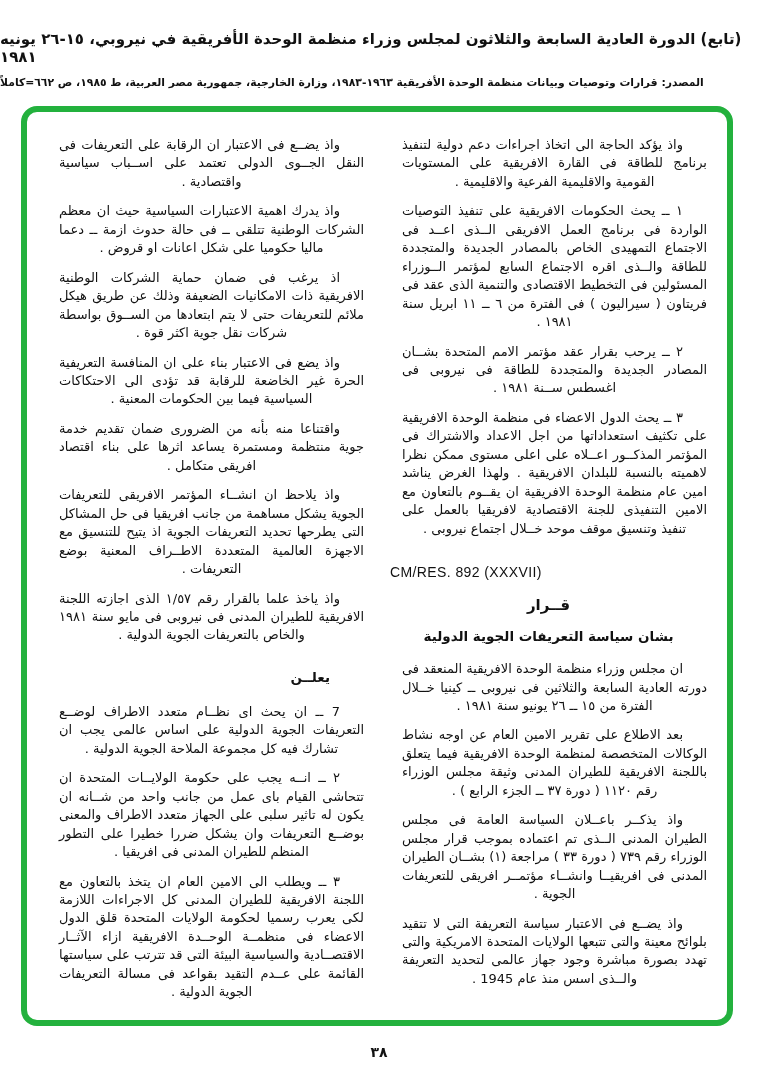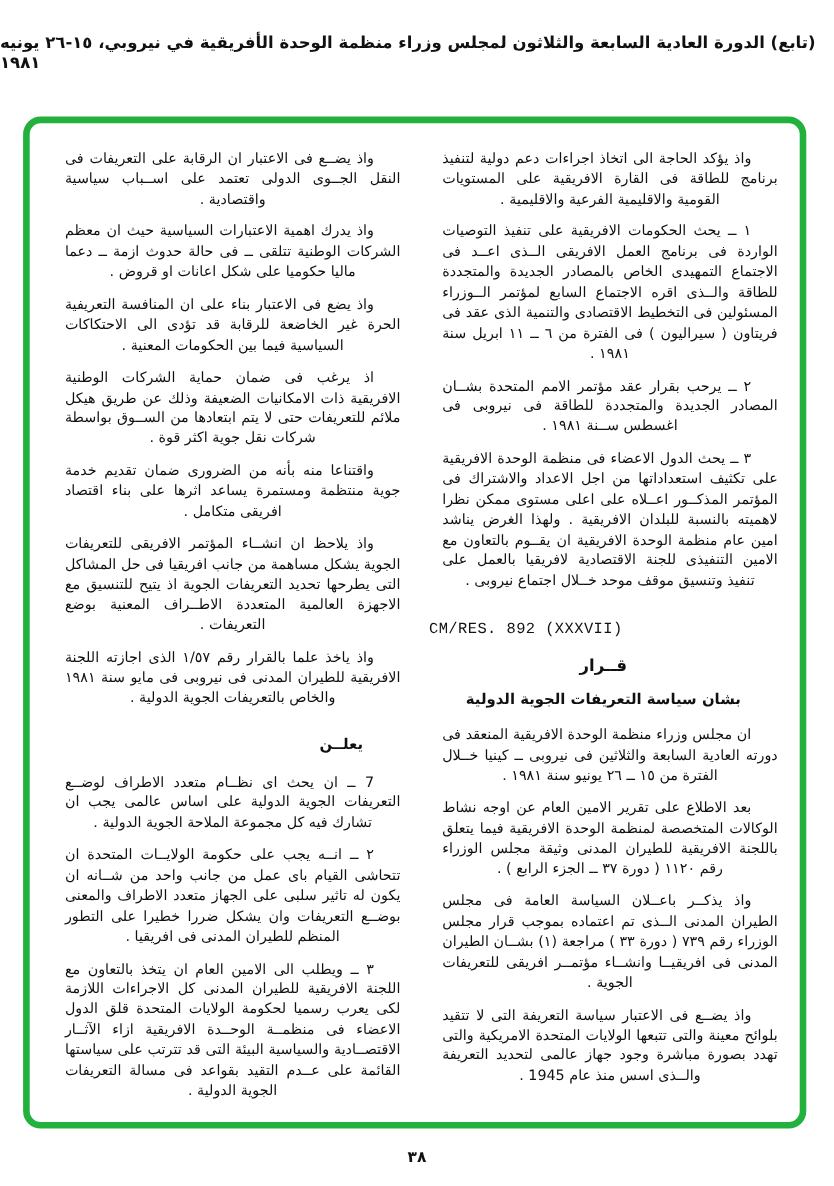--- a/index.html
+++ b/index.html
@@ -24,21 +24,21 @@
     padding:24px 20px 18px 20px;box-sizing:border-box;height:100%;
   }
   .col{flex:1;min-width:0;}
   .para{
     direction:rtl;font-size:13px;line-height:1.42;
     text-align:justify;text-align-last:center;
     text-indent:24px;margin:0 0 11px 12px;
   }
   .cmres{
     direction:ltr;text-align:left;
-    font-family:Liberation Mono, monospace;font-size:14px;
+    font-family:Liberation Sans, sans-serif;font-size:14px;
     letter-spacing:0.4px;margin:26px 0 16px 0;
   }
   .res-title{
     text-align:center;font-weight:bold;font-size:15px;margin:8px 0 14px 0;direction:rtl;
   }
   .res-subtitle{
     text-align:center;font-weight:bold;font-size:13.5px;margin:0 0 16px 0;direction:rtl;
   }
   .proclaim{
     direction:rtl;padding-right:34px;
@@ -47,20 +47,21 @@
   .page-number{
     position:absolute;bottom:18px;left:0;right:0;
     text-align:center;font-weight:bold;font-size:14px;
   }
 </style>
 </head>
 <body>
 
 <div class="page-header">
   <div class="header-line1">(تابع) الدورة العادية السابعة والثلاثون لمجلس وزراء منظمة الوحدة الأفريقية في نيروبي، ١٥-٢٦ يونيه ١٩٨١</div>
+  <div class="header-line2">المصدر: قرارات وتوصيات وبيانات منظمة الوحدة الأفريقية ١٩٦٣-١٩٨٣، وزارة الخارجية، جمهورية مصر العربية، ط ١٩٨٥، ص ٦٦٢=كاملاً</div>
 </div>
 
 <div class="green-frame">
   <div class="cols">
 
     <div class="col">
       <p class="para">واذ يؤكد الحاجة الى اتخاذ اجراءات دعم دولية لتنفيذ برنامج للطاقة فى القارة الافريقية على المستويات القومية والاقليمية الفرعية والاقليمية .</p>
       <p class="para">١ ــ يحث الحكومات الافريقية على تنفيذ التوصيات الواردة فى برنامج العمل الافريقى الــذى اعــد فى الاجتماع التمهيدى الخاص بالمصادر الجديدة والمتجددة للطاقة والــذى اقره الاجتماع السابع لمؤتمر الــوزراء المسئولين فى التخطيط الاقتصادى والتنمية الذى عقد فى فريتاون ( سيراليون ) فى الفترة من ٦ ــ ١١ ابريل سنة ١٩٨١ .</p>
       <p class="para">٢ ــ يرحب بقرار عقد مؤتمر الامم المتحدة بشــان المصادر الجديدة والمتجددة للطاقة فى نيروبى فى اغسطس ســنة ١٩٨١ .</p>
       <p class="para">٣ ــ يحث الدول الاعضاء فى منظمة الوحدة الافريقية على تكثيف استعداداتها من اجل الاعداد والاشتراك فى المؤتمر المذكــور اعــلاه على اعلى مستوى ممكن نظرا لاهميته بالنسبة للبلدان الافريقية . ولهذا الغرض يناشد امين عام منظمة الوحدة الافريقية ان يقــوم بالتعاون مع الامين التنفيذى للجنة الاقتصادية لافريقيا بالعمل على تنفيذ وتنسيق موقف موحد خــلال اجتماع نيروبى .</p>
@@ -69,22 +70,22 @@
       <div class="res-subtitle">بشان سياسة التعريفات الجوية الدولية</div>
       <p class="para">ان مجلس وزراء منظمة الوحدة الافريقية المنعقد فى دورته العادية السابعة والثلاثين فى نيروبى ــ كينيا خــلال الفترة من ١٥ ــ ٢٦ يونيو سنة ١٩٨١ .</p>
       <p class="para">بعد الاطلاع على تقرير الامين العام عن اوجه نشاط الوكالات المتخصصة لمنظمة الوحدة الافريقية فيما يتعلق باللجنة الافريقية للطيران المدنى وثيقة مجلس الوزراء رقم ١١٢٠ ( دورة ٣٧ ــ الجزء الرابع ) .</p>
       <p class="para">واذ يذكــر باعــلان السياسة العامة فى مجلس الطيران المدنى الــذى تم اعتماده بموجب قرار مجلس الوزراء رقم ٧٣٩ ( دورة ٣٣ ) مراجعة (١) بشــان الطيران المدنى فى افريقيــا وانشــاء مؤتمــر افريقى للتعريفات الجوية .</p>
       <p class="para">واذ يضــع فى الاعتبار سياسة التعريفة التى لا تتقيد بلوائح معينة والتى تتبعها الولايات المتحدة الامريكية والتى تهدد بصورة مباشرة وجود جهاز عالمى لتحديد التعريفة والــذى اسس منذ عام 1945 .</p>
     </div>
 
     <div class="col">
       <p class="para">واذ يضــع فى الاعتبار ان الرقابة على التعريفات فى النقل الجــوى الدولى تعتمد على اســباب سياسية واقتصادية .</p>
       <p class="para">واذ يدرك اهمية الاعتبارات السياسية حيث ان معظم الشركات الوطنية تتلقى ــ فى حالة حدوث ازمة ــ دعما ماليا حكوميا على شكل اعانات او قروض .</p>
+      <p class="para">اذ يرغب فى ضمان حماية الشركات الوطنية الافريقية ذات الامكانيات الضعيفة وذلك عن طريق هيكل ملائم للتعريفات حتى لا يتم ابتعادها من الســوق بواسطة شركات نقل جوية اكثر قوة .</p>
       <p class="para">واذ يضع فى الاعتبار بناء على ان المنافسة التعريفية الحرة غير الخاضعة للرقابة قد تؤدى الى الاحتكاكات السياسية فيما بين الحكومات المعنية .</p>
-      <p class="para">اذ يرغب فى ضمان حماية الشركات الوطنية الافريقية ذات الامكانيات الضعيفة وذلك عن طريق هيكل ملائم للتعريفات حتى لا يتم ابتعادها من الســوق بواسطة شركات نقل جوية اكثر قوة .</p>
       <p class="para">واقتناعا منه بأنه من الضرورى ضمان تقديم خدمة جوية منتظمة ومستمرة يساعد اثرها على بناء اقتصاد افريقى متكامل .</p>
       <p class="para">واذ يلاحظ ان انشــاء المؤتمر الافريقى للتعريفات الجوية يشكل مساهمة من جانب افريقيا فى حل المشاكل التى يطرحها تحديد التعريفات الجوية اذ يتيح للتنسيق مع الاجهزة العالمية المتعددة الاطــراف المعنية بوضع التعريفات .</p>
       <p class="para">واذ ياخذ علما بالقرار رقم ١/٥٧ الذى اجازته اللجنة الافريقية للطيران المدنى فى نيروبى فى مايو سنة ١٩٨١ والخاص بالتعريفات الجوية الدولية .</p>
       <div class="proclaim">يعلــن</div>
       <p class="para">7 ــ ان يحث اى نظــام متعدد الاطراف لوضــع التعريفات الجوية الدولية على اساس عالمى يجب ان تشارك فيه كل مجموعة الملاحة الجوية الدولية .</p>
       <p class="para">٢ ــ انــه يجب على حكومة الولايــات المتحدة ان تتحاشى القيام باى عمل من جانب واحد من شــانه ان يكون له تاثير سلبى على الجهاز متعدد الاطراف والمعنى بوضــع التعريفات وان يشكل ضررا خطيرا على التطور المنظم للطيران المدنى فى افريقيا .</p>
       <p class="para">٣ ــ ويطلب الى الامين العام ان يتخذ بالتعاون مع اللجنة الافريقية للطيران المدنى كل الاجراءات اللازمة لكى يعرب رسميا لحكومة الولايات المتحدة قلق الدول الاعضاء فى منظمــة الوحــدة الافريقية ازاء الآثــار الاقتصــادية والسياسية البيئة التى قد تترتب على سياستها القائمة على عــدم التقيد بقواعد فى مسالة التعريفات الجوية الدولية .</p>
     </div>
 
   </div>

